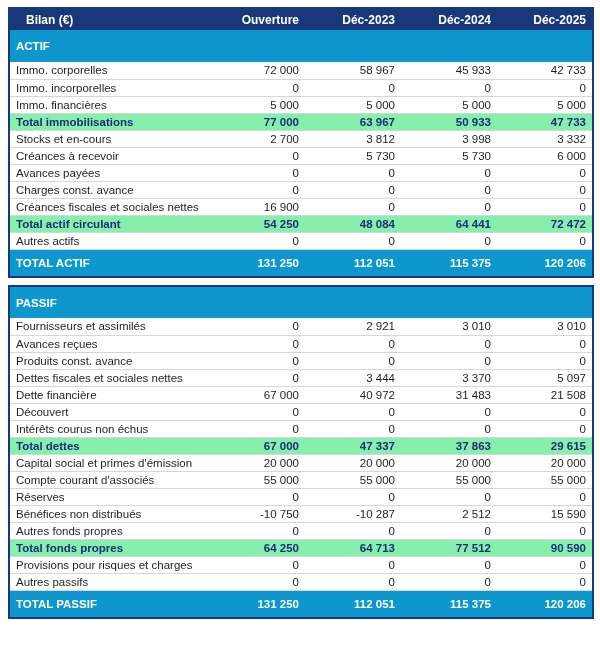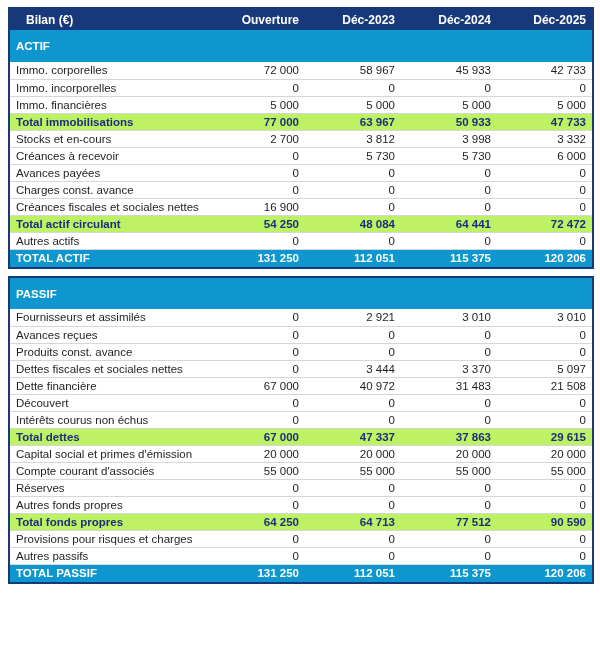--- a/index.html
+++ b/index.html
@@ -56,27 +56,27 @@
   }
   tr.normal td{
     color:var(--body-text);
     border-bottom:1px solid var(--row-divider);
     background:#ffffff;
   }
   tr.subtotal td{
     color:var(--subtotal-text);
     font-weight:bold;
     border-bottom:1px solid var(--row-divider);
-    background:#bef264;
+    background:#86efac;
   }
   tr.grand td{
     background:var(--section-bg);
     color:var(--section-text);
     font-weight:bold;
-    height:19px;
+    height:28px;
   }
 </style>
 </head>
 <body>
 
 <div class="wrap">
 
   <table class="bilan">
     <colgroup>
       <col class="label-col">
@@ -268,20 +268,27 @@
           <td class="num">55 000</td>
         </tr>
         <tr class="normal">
           <td class="label">Réserves</td>
           <td class="num">0</td>
           <td class="num">0</td>
           <td class="num">0</td>
           <td class="num">0</td>
         </tr>
         <tr class="normal">
+          <td class="label">Bénéfices non distribués</td>
+          <td class="num">-10 750</td>
+          <td class="num">-10 287</td>
+          <td class="num">2 512</td>
+          <td class="num">15 590</td>
+        </tr>
+        <tr class="normal">
           <td class="label">Autres fonds propres</td>
           <td class="num">0</td>
           <td class="num">0</td>
           <td class="num">0</td>
           <td class="num">0</td>
         </tr>
         <tr class="subtotal">
           <td class="label">Total fonds propres</td>
           <td class="num">64 250</td>
           <td class="num">64 713</td>

